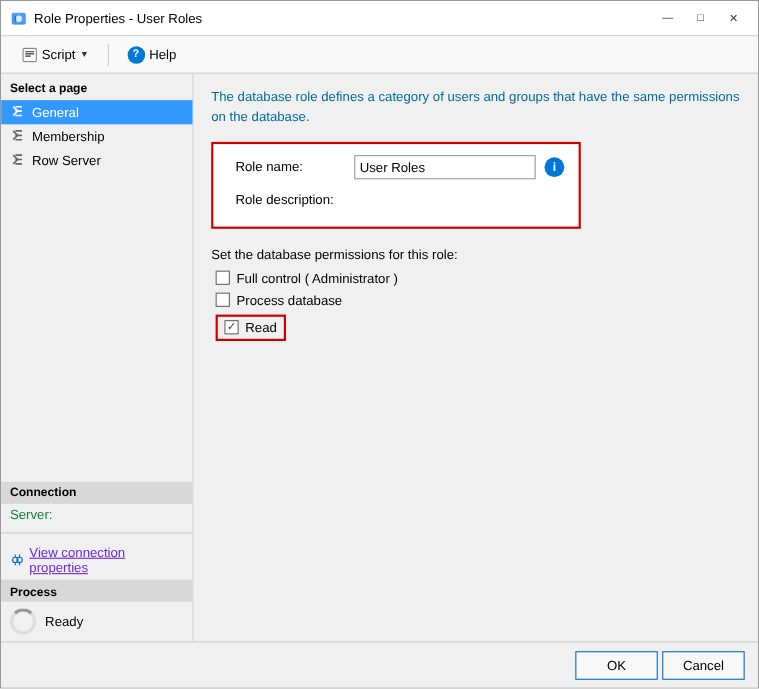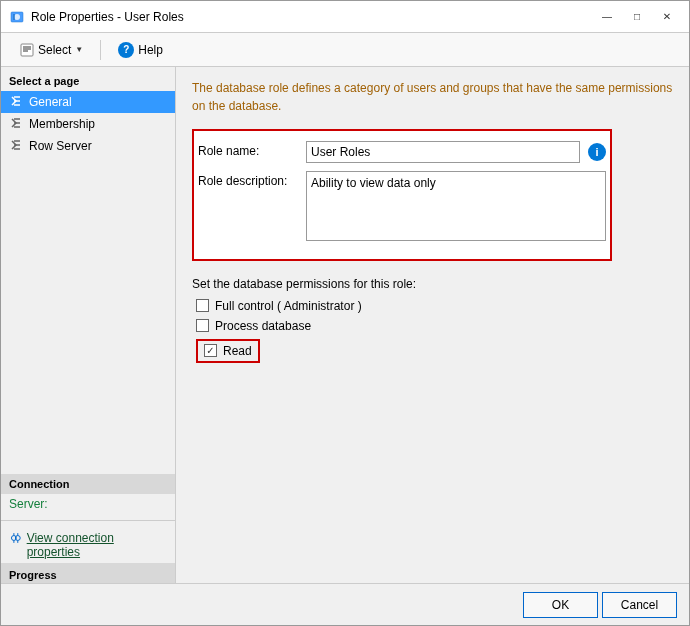--- a/index.html
+++ b/index.html
@@ -119,24 +119,25 @@
       color: #000;
       background: #d8d8d8;
     }
     .sidebar-conn-item {
       padding: 3px 8px;
       font-size: 12px;
       color: #15803d;
     }
     .sidebar-link {
       display: flex;
+      align-items: center;
       gap: 4px;
       padding: 4px 8px;
       font-size: 12px;
-      color: #14532d;
+      color: #6d28d9;
       cursor: pointer;
       text-decoration: underline;
     }
     .sidebar-progress-label {
       padding: 6px 8px 2px 8px;
       font-weight: bold;
       font-size: 11px;
       color: #000;
       background: #d8d8d8;
     }
@@ -156,31 +157,31 @@
       border-top: 3px solid #999;
     }
     .main-panel {
       flex: 1;
       padding: 12px 16px;
       overflow-y: auto;
       background: #f0f0f0;
     }
     .description-text {
       font-size: 12px;
-      color: #a16207;
+      color: #0369a1;
       margin-bottom: 14px;
       line-height: 1.5;
     }
     .form-box {
       border: 2px solid #cc0000;
       background: #fff;
-      padding: 10px 4px;
+      padding: 10px 20px;
       margin-bottom: 16px;
       display: inline-block;
-      width: 420px;
+      width: 336px;
     }
     .form-row {
       display: flex;
       align-items: flex-start;
       margin-bottom: 8px;
       gap: 8px;
     }
     .form-label {
       width: 100px;
       font-size: 12px;
@@ -327,21 +328,21 @@
   </div>
 
   <div class="toolbar">
     <button class="toolbar-btn">
       <svg width="14" height="14" viewBox="0 0 14 14">
         <rect x="1" y="1" width="12" height="12" rx="1" fill="#fff" stroke="#888" stroke-width="1"></rect>
         <line x1="3" y1="4" x2="11" y2="4" stroke="#333" stroke-width="1"></line>
         <line x1="3" y1="6" x2="11" y2="6" stroke="#333" stroke-width="1"></line>
         <line x1="3" y1="8" x2="8" y2="8" stroke="#333" stroke-width="1"></line>
       </svg>
-      <span>Select</span>
+      <span>Script</span>
       <span class="dropdown-arrow">▼</span>
     </button>
     <div class="toolbar-separator"></div>
     <button class="toolbar-btn">
       <div class="help-icon-blue">?</div>
       <span>Help</span>
     </button>
   </div>
 
   <div class="content-area">
@@ -395,39 +396,42 @@
           <circle cx="9" cy="7" r="2.5" fill="none" stroke="#0066cc" stroke-width="1"></circle>
           <line x1="5" y1="4.5" x2="5" y2="2" stroke="#0066cc" stroke-width="1"></line>
           <line x1="5" y1="9.5" x2="5" y2="12" stroke="#0066cc" stroke-width="1"></line>
           <line x1="9" y1="4.5" x2="9" y2="2" stroke="#0066cc" stroke-width="1"></line>
           <line x1="9" y1="9.5" x2="9" y2="12" stroke="#0066cc" stroke-width="1"></line>
         </svg>
         <span>View connection properties</span>
       </div>
 
       <div class="sidebar-progress-label">
-        <span>Progress</span>
+        <span>Process</span>
+      </div>
+      <div class="sidebar-progress-item">
+        <div class="spinner"></div>
+        <span>Ready</span>
       </div>
     </div>
 
     <div class="main-panel">
       <p class="description-text">The database role defines a category of users and groups that have the same permissions on the database.</p>
 
       
       <div class="form-box">
         
         <div class="form-row">
           <span class="form-label">Role name:</span>
           <input type="text" class="form-input" value="User Roles" style="">
           <div class="info-icon">i</div>
         </div>
         
         <div class="form-row">
           <span class="form-label">Role description:</span>
-          <textarea class="form-textarea" style="">Ability to view data only</textarea>
         </div>
       </div>
 
       
       <p class="permissions-label">Set the database permissions for this role:</p>
 
       
       <div class="checkbox-row">
         <div class="cb"></div>
         <span class="cb-label">Full control ( Administrator )</span>

